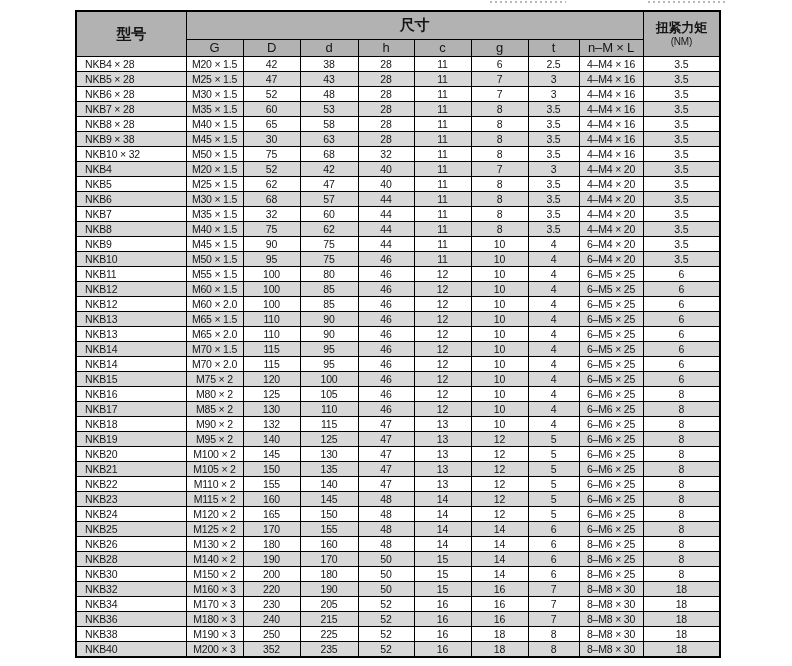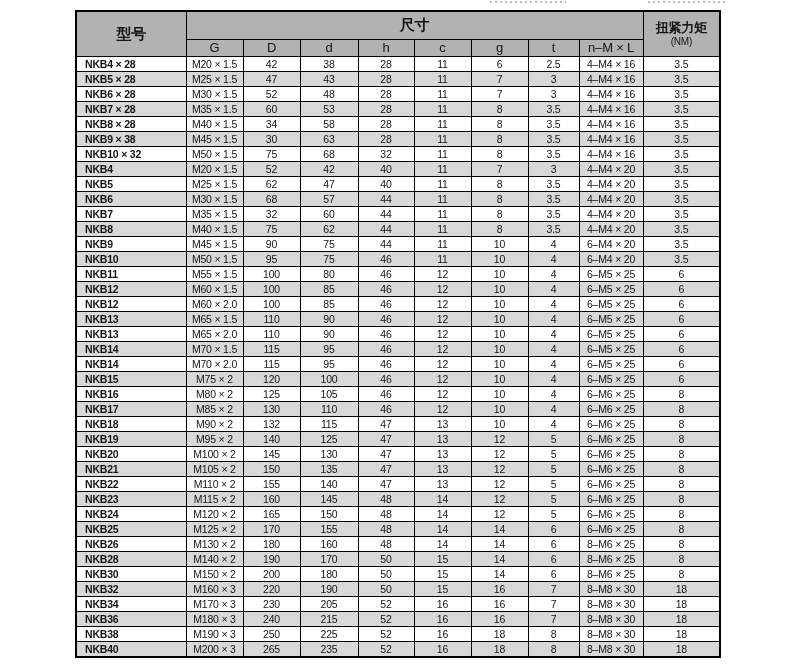--- a/index.html
+++ b/index.html
@@ -61,21 +61,21 @@
     height: 14px;
     line-height: 14px;
     font-size: 10.5px;
     text-align: center;
     background: #ffffff;
   }
   .spec tbody tr.shaded td { background: #d8d8d8; }
   .spec tbody td.model {
     text-align: left;
     padding-left: 8px;
-    font-weight: bold;
+    font-weight: normal;
     margin-left: 40px;
   }
 </style>
 </head>
 <body>
 
 <div class="sheet">
   <div class="frag frag-1"></div>
   <div class="frag frag-2"></div>
 
@@ -157,21 +157,21 @@
           <td>28</td>
           <td>11</td>
           <td>8</td>
           <td>3.5</td>
           <td>4–M4 × 16</td>
           <td>3.5</td>
         </tr>
         <tr>
           <td class="model">NKB8 × 28</td>
           <td>M40 × 1.5</td>
-          <td>34</td>
+          <td>65</td>
           <td>58</td>
           <td>28</td>
           <td>11</td>
           <td>8</td>
           <td>3.5</td>
           <td>4–M4 × 16</td>
           <td>3.5</td>
         </tr>
         <tr class="shaded">
           <td class="model">NKB9 × 38</td>
@@ -577,21 +577,21 @@
           <td>52</td>
           <td>16</td>
           <td>18</td>
           <td>8</td>
           <td>8–M8 × 30</td>
           <td>18</td>
         </tr>
         <tr class="shaded">
           <td class="model">NKB40</td>
           <td>M200 × 3</td>
-          <td>265</td>
+          <td>352</td>
           <td>235</td>
           <td>52</td>
           <td>16</td>
           <td>18</td>
           <td>8</td>
           <td>8–M8 × 30</td>
           <td>18</td>
         </tr>
       </tbody>
   </table>

